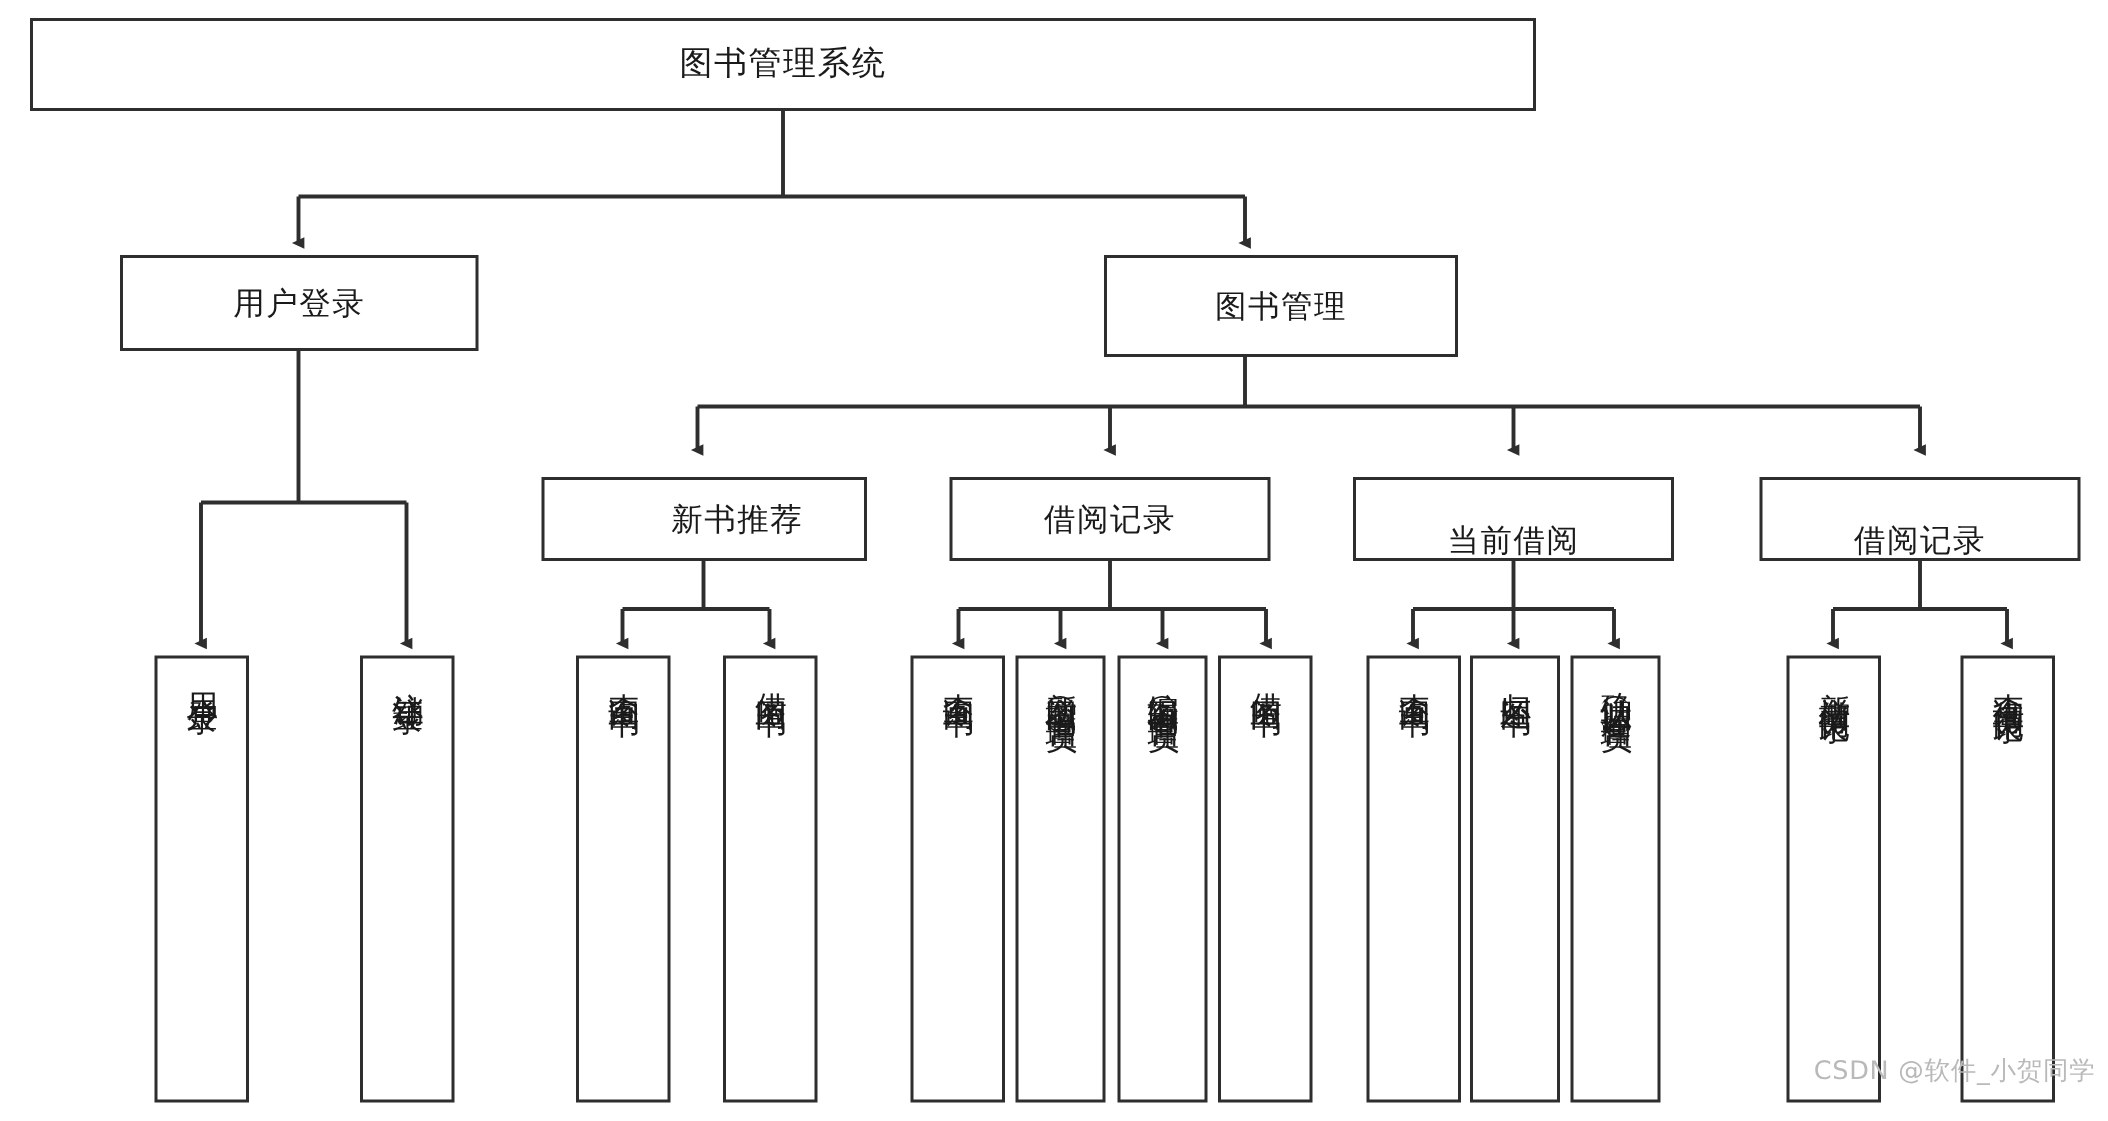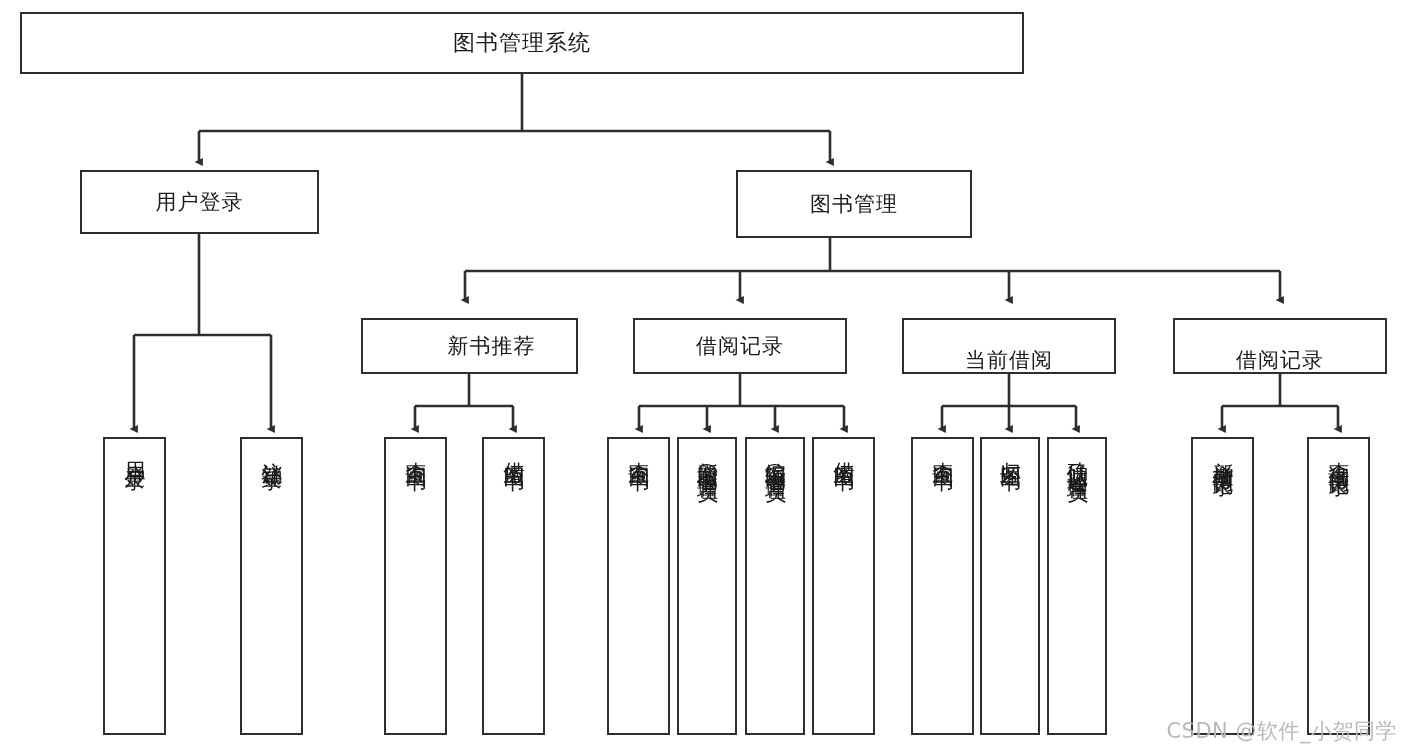--- a/index.html
+++ b/index.html
@@ -41,22 +41,22 @@
     font-size:21px;
     letter-spacing:3px;
     line-height:1;
     white-space:nowrap;
   }
   .node.root .label{font-size:22px;}
 
   #watermark{
     position:absolute;
     right:8px;
-    bottom:2px;
-    font-size:21px;
+    bottom:22px;
+    font-size:17px;
     color:#b9b9b9;
     letter-spacing:0.5px;
     white-space:nowrap;
     pointer-events:none;
   }
 </style>
 </head>
 <body>
 
 <div id="diagram-root">

